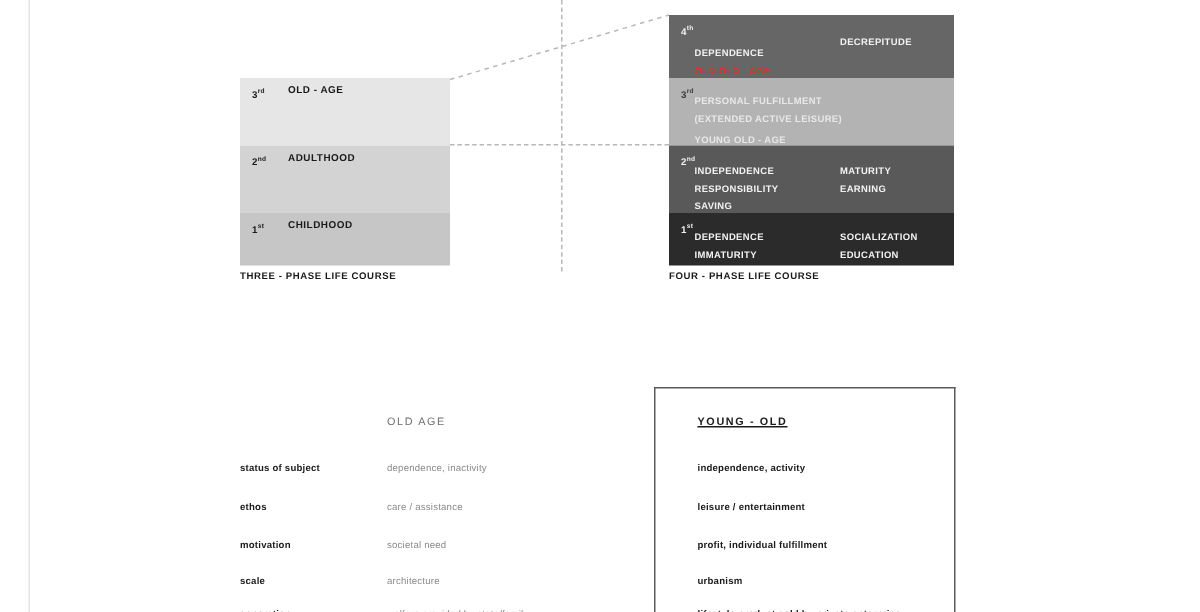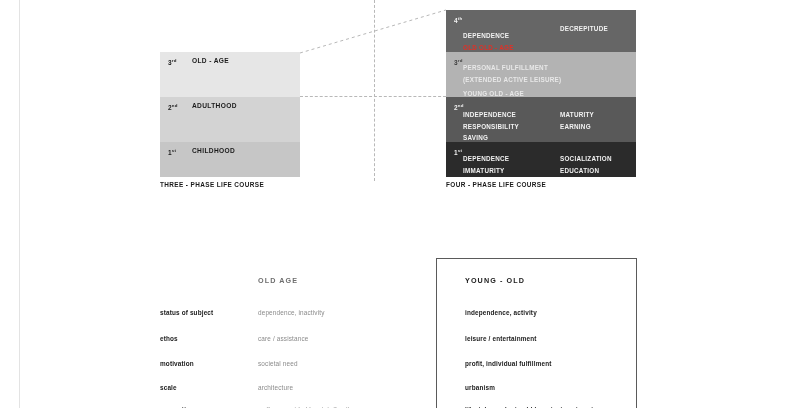--- a/index.html
+++ b/index.html
@@ -56,22 +56,22 @@
   .dash-v{position:absolute;left:374px;top:0;width:0;height:181px;border-left:1px dashed #b8b8b8;}
   .dash-h{position:absolute;left:300px;top:96px;height:0;width:146px;border-top:1px dashed #b8b8b8;}
   .dash-diag{position:absolute;left:300px;top:10px;width:146px;height:43px;overflow:visible;}
 
   
   #table-area{position:absolute;left:160px;top:258px;width:480px;height:150px;}
   .tcell{position:absolute;white-space:nowrap;}
   .t-label{font-size:6.4px;font-weight:700;color:#1a1a1a;letter-spacing:.15px;}
   .t-value{font-size:6.4px;font-weight:400;color:#8a8a8a;letter-spacing:.15px;}
   .t-value.bold{font-weight:700;color:#1a1a1a;}
-  .t-head{font-size:7.2px;font-weight:700;color:#6e6e6e;letter-spacing:1.1px;}
-  .t-head.bold{font-weight:700;color:#1a1a1a;}
+  .t-head{font-size:7.2px;font-weight:400;color:#6e6e6e;letter-spacing:1.1px;}
+  .t-head.bold{font-weight:700;color:#1a1a1a;text-decoration:underline;}
 
   .col-label{left:0;}
   .col-old{left:98px;}
   .col-young{left:305px;}
 
   #young-box{position:absolute;left:436px;top:258px;width:201px;height:150px;border:1px solid #5a5a5a;border-bottom:none;box-sizing:border-box;}
 </style>
 </head>
 <body>
 

